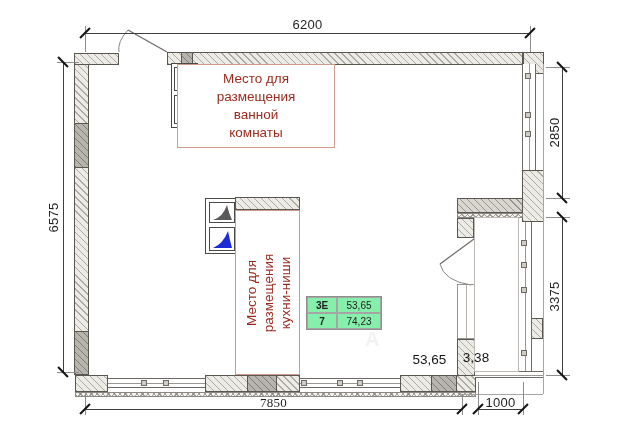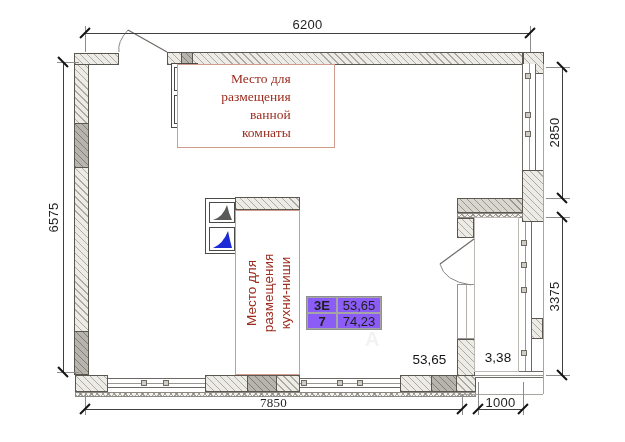--- a/index.html
+++ b/index.html
@@ -46,32 +46,32 @@
   .ext{position:absolute;background:#8c8c8c;}
   .tick{position:absolute;width:14px;height:2px;background:#141414;transform:translate(-50%,-50%) rotate(-45deg);}
   .tick.v{transform:translate(-50%,-50%) rotate(45deg);}
   .dim-label{position:absolute;font-size:13px;text-align:center;color:#1f1f1f;letter-spacing:.3px;}
   .dim-label-v{position:absolute;display:flex;align-items:center;justify-content:center;}
   .dim-label-v span{transform:rotate(-90deg);white-space:nowrap;font-size:13px;color:#1f1f1f;letter-spacing:.3px;}
   
   .zone{position:absolute;box-sizing:border-box;border:1px solid #cf9c8e;background:#fff;}
   .zone-text{
     position:absolute;inset:0;display:flex;align-items:center;justify-content:center;
-    font-size:13.5px;line-height:18px;color:#9b2b1e;text-align:right;white-space:pre-line;font-family:Liberation Serif, serif;
+    font-size:13.5px;line-height:18px;color:#9b2b1e;text-align:center;white-space:pre-line;
   }
   .zone-text-rot{
     position:absolute;left:50%;top:50%;transform:translate(-50%,-50%) rotate(-90deg);
     font-size:13.5px;line-height:17px;color:#9b2b1e;text-align:center;white-space:pre-line;
   }
   
   .fixt{position:absolute;box-sizing:border-box;border:1px solid #4c4a46;background:#fff;}
   
   .info-table{
     position:absolute;display:grid;grid-template-columns:30px 44px;grid-auto-rows:16px;
-    background:#8b5cf6;border:1px solid #8f8f8f;font-size:13px;
+    background:#86efac;border:1px solid #8f8f8f;font-size:10px;
   }
   .info-table .cell{box-sizing:border-box;border:1px solid #a5a5a5;display:flex;align-items:center;justify-content:center;}
   .info-table .cell.key{font-weight:bold;}
   .area-label{position:absolute;font-size:13.5px;color:#141414;text-align:center;}
   .watermark{position:absolute;color:#8a8a8a;opacity:.10;font-size:20px;font-weight:bold;}
   .doors{position:absolute;left:0;top:0;pointer-events:none;}
 </style>
 </head>
 <body>
 
@@ -183,21 +183,21 @@
   </div>
 
   <div class="info-table" style="left:306px;top:296px;">
     <div class="cell key">3Е</div>
     <div class="cell">53,65</div>
     <div class="cell key">7</div>
     <div class="cell">74,23</div>
   </div>
 
   <div class="area-label" style="left:407px;top:352px;width:45px;">53,65</div>
-  <div class="area-label" style="left:480px;top:350px;width:36px;">3,38</div>
+  <div class="area-label" style="left:458px;top:350px;width:36px;">3,38</div>
 
   <div class="watermark" style="left:365px;top:328px;">А</div>
 
   <div class="dim-h" style="left:85px;top:33px;width:445px;"></div>
   <div class="ext" style="left:85px;top:26px;width:1px;height:26px;"></div>
   <div class="ext" style="left:530px;top:26px;width:1px;height:26px;"></div>
   <div class="tick" style="left:85px;top:33px;"></div>
   <div class="tick" style="left:530px;top:33px;"></div>
   <div class="dim-label" style="left:85px;top:17px;width:445px;">6200</div>
 

